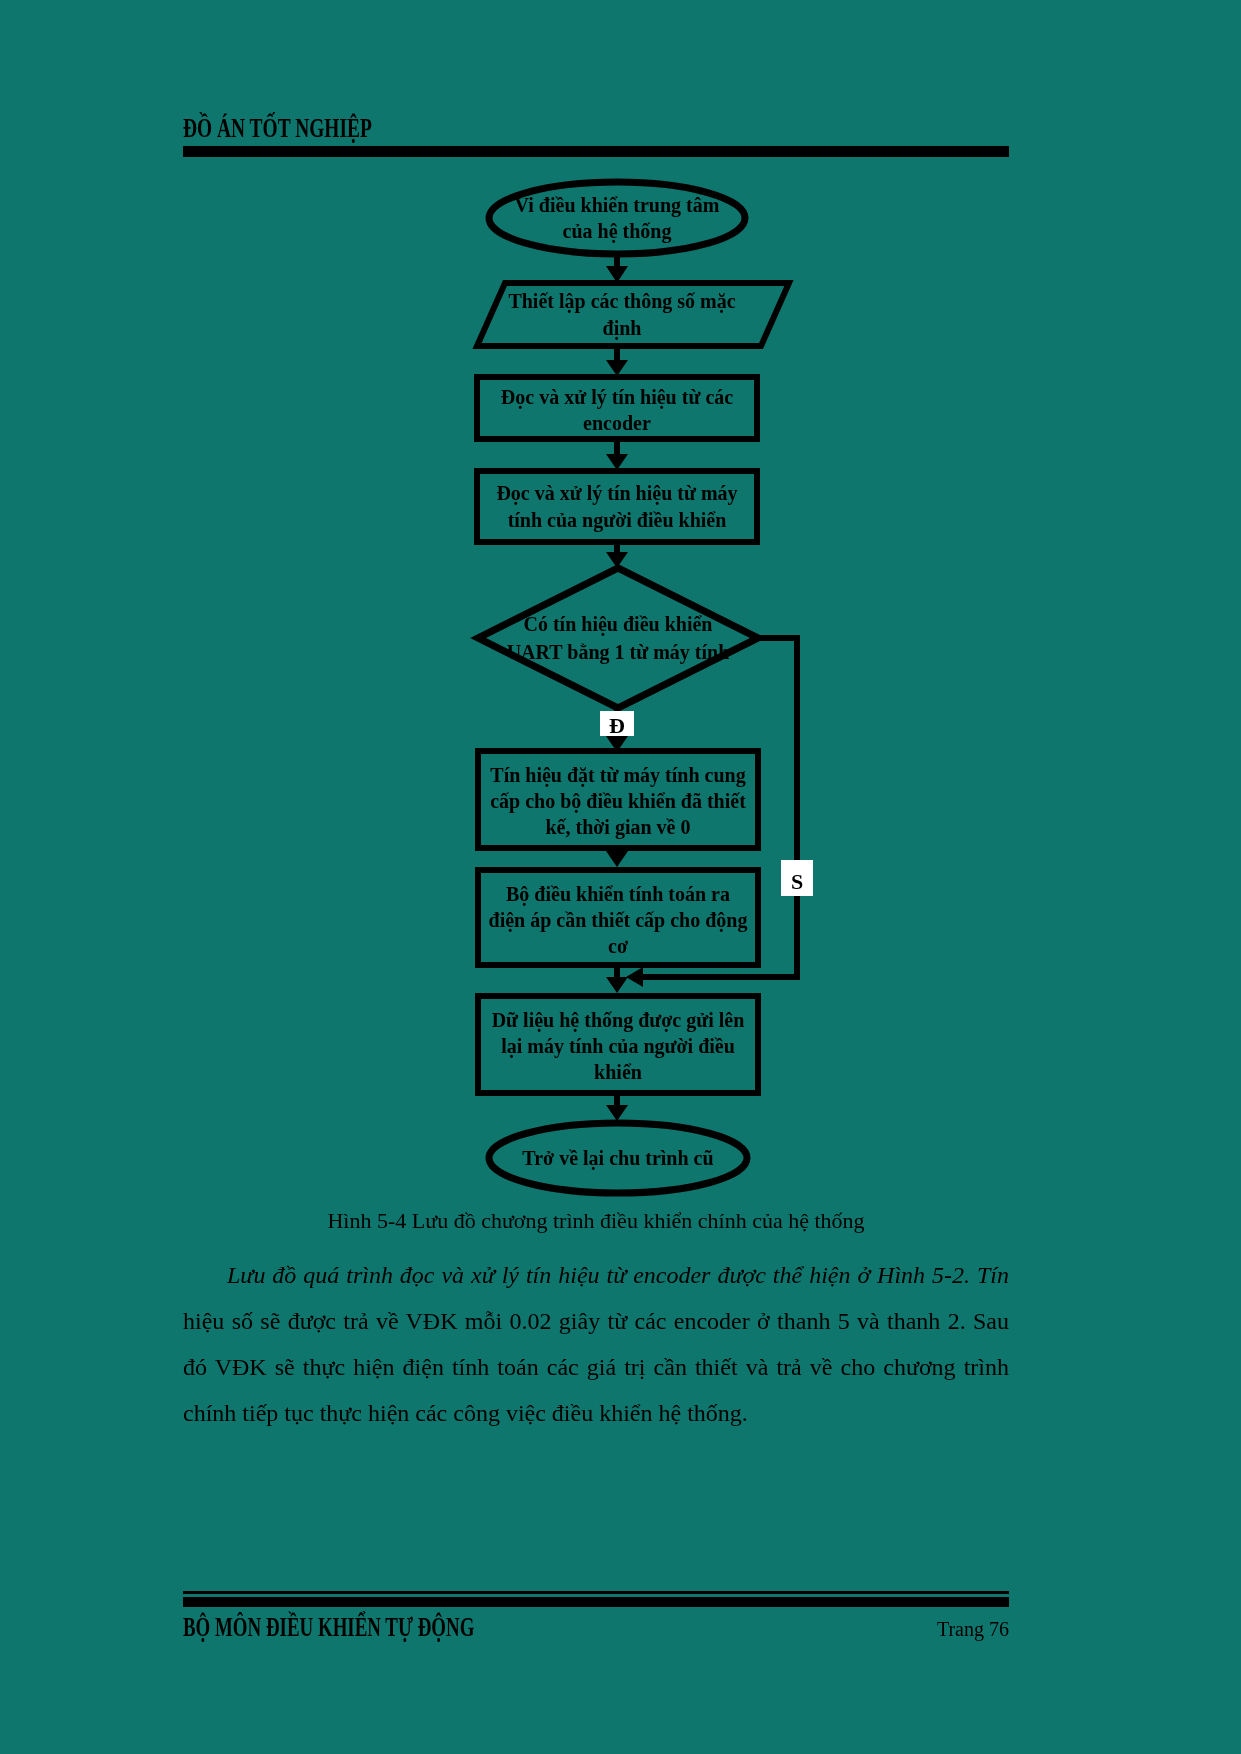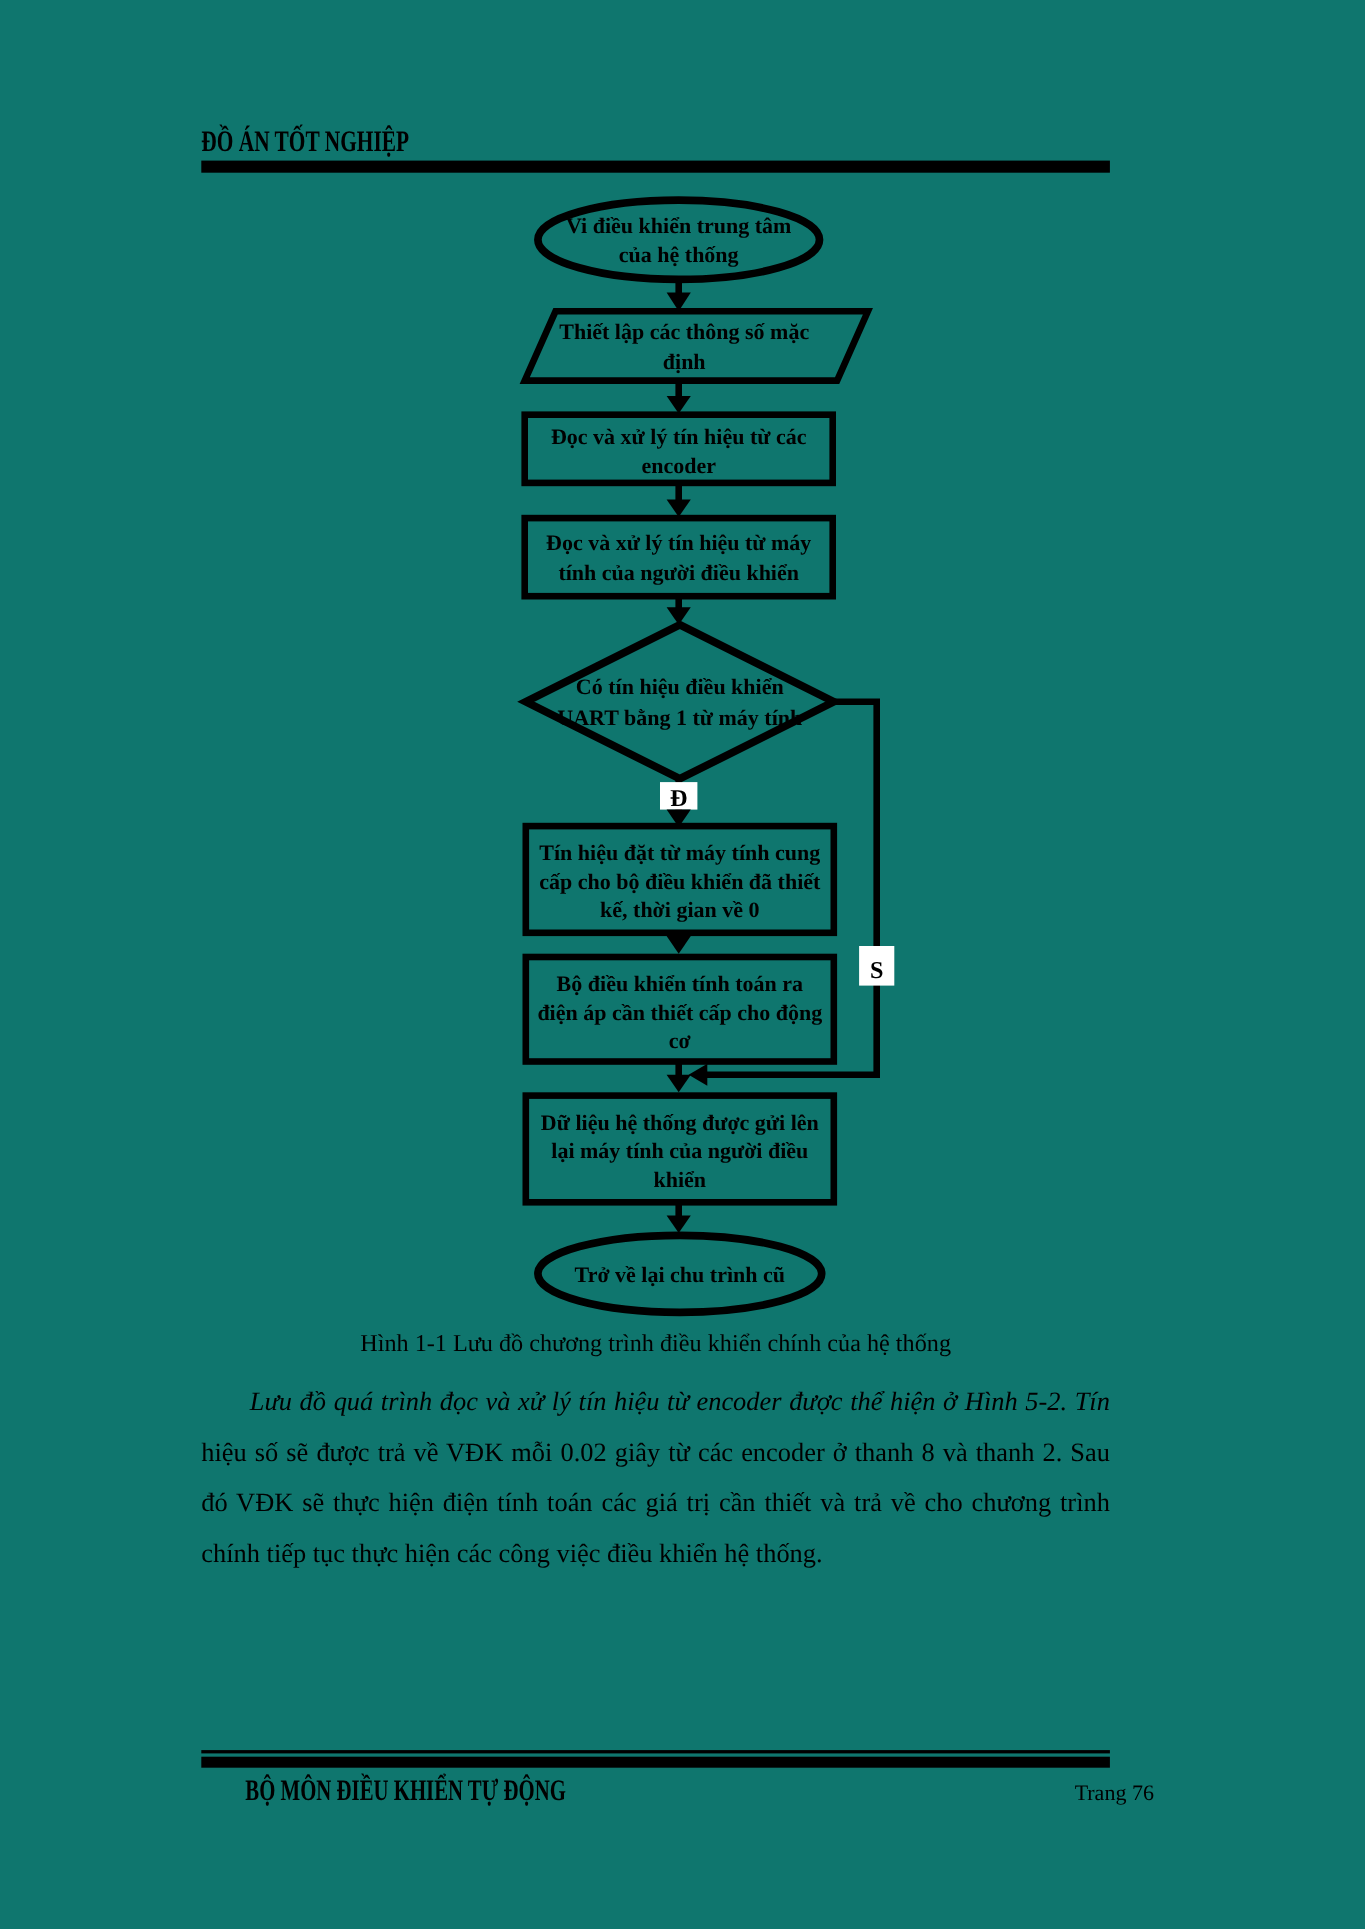--- a/index.html
+++ b/index.html
@@ -44,21 +44,21 @@
   .bodytext .line {
     white-space:nowrap; text-align:justify; text-align-last:justify;
   }
   .bodytext .line.first { text-indent:44px;font-style:italic; }
   .bodytext .line.last { text-align:right; text-align-last:left; }
   
   .footer-rule { position:absolute; left:183px; top:1591px; width:826px; height:0; border-top:3px solid #000; }
   .footer-bar  { position:absolute; left:183px; top:1597px; width:826px; height:10px; background:#000; }
   .footer-row  {
     position:absolute; left:183px; top:1612px; width:826px;
-    display:flex; justify-content:space-between; align-items:baseline;margin-left:40px;
+    display:flex; justify-content:space-between; align-items:baseline;
   }
   .footer-dept {
     font-size:27px; font-weight:bold;
     transform:scaleX(0.70); transform-origin:0 0; white-space:nowrap;
   }
   .footer-page { font-size:20px; }
 </style>
 </head>
 <body>
 
@@ -168,25 +168,25 @@
       <line x1="617" y1="1093" x2="617" y2="1106"></line>
       <polygon class="head" points="606,1105 628,1105 617,1121"></polygon>
     </g>
 
     <g>
       <ellipse class="shape sw7" cx="618" cy="1158" rx="129" ry="35"></ellipse>
       <text x="618" y="1165">Trở về lại chu trình cũ</text>
     </g>
   </svg>
 
-  <div class="caption">Hình 1-1 Lưu đồ chương trình điều khiển chính của hệ thống</div>
+  <div class="caption">Hình 5-4 Lưu đồ chương trình điều khiển chính của hệ thống</div>
 
   <div class="bodytext">
     <div class="line first">Lưu đồ quá trình đọc và xử lý tín hiệu từ encoder được thể hiện ở Hình 5-2. Tín</div>
-    <div class="line">hiệu số sẽ được trả về VĐK mỗi 0.02 giây từ các encoder ở thanh 8 và thanh 2. Sau</div>
+    <div class="line">hiệu số sẽ được trả về VĐK mỗi 0.02 giây từ các encoder ở thanh 5 và thanh 2. Sau</div>
     <div class="line">đó VĐK sẽ thực hiện điện tính toán các giá trị cần thiết và trả về cho chương trình</div>
     <div class="line last">chính tiếp tục thực hiện các công việc điều khiển hệ thống.</div>
   </div>
 
   <div class="footer-rule"></div>
   <div class="footer-bar"></div>
   <div class="footer-row">
     <span class="footer-dept">BỘ MÔN ĐIỀU KHIỂN TỰ ĐỘNG</span>
     <span class="footer-page">Trang 76</span>
   </div>

